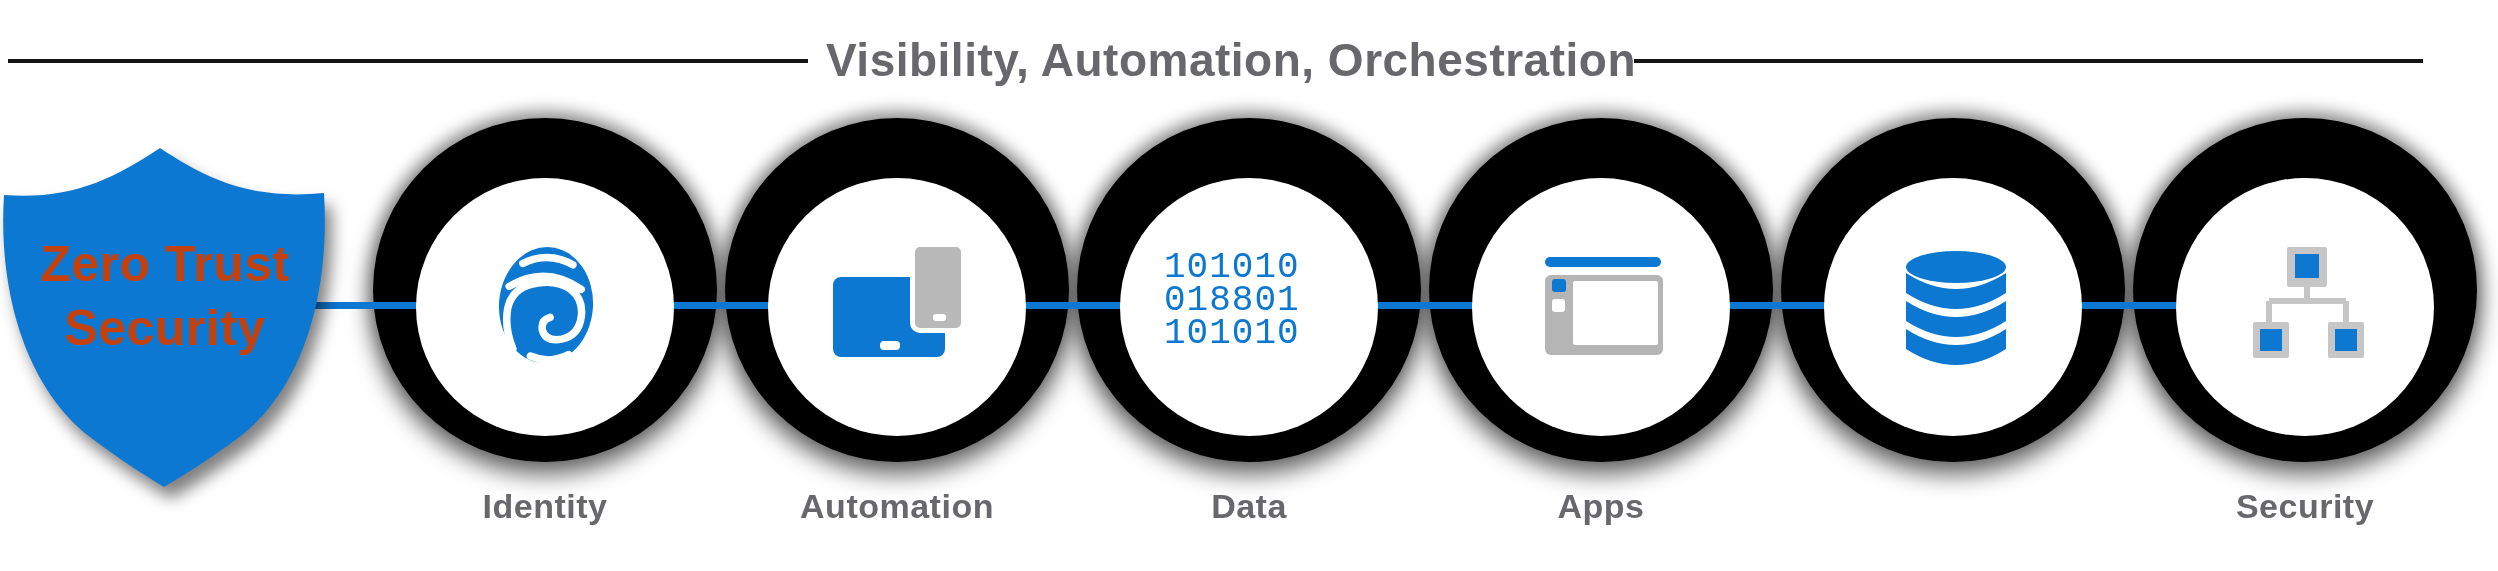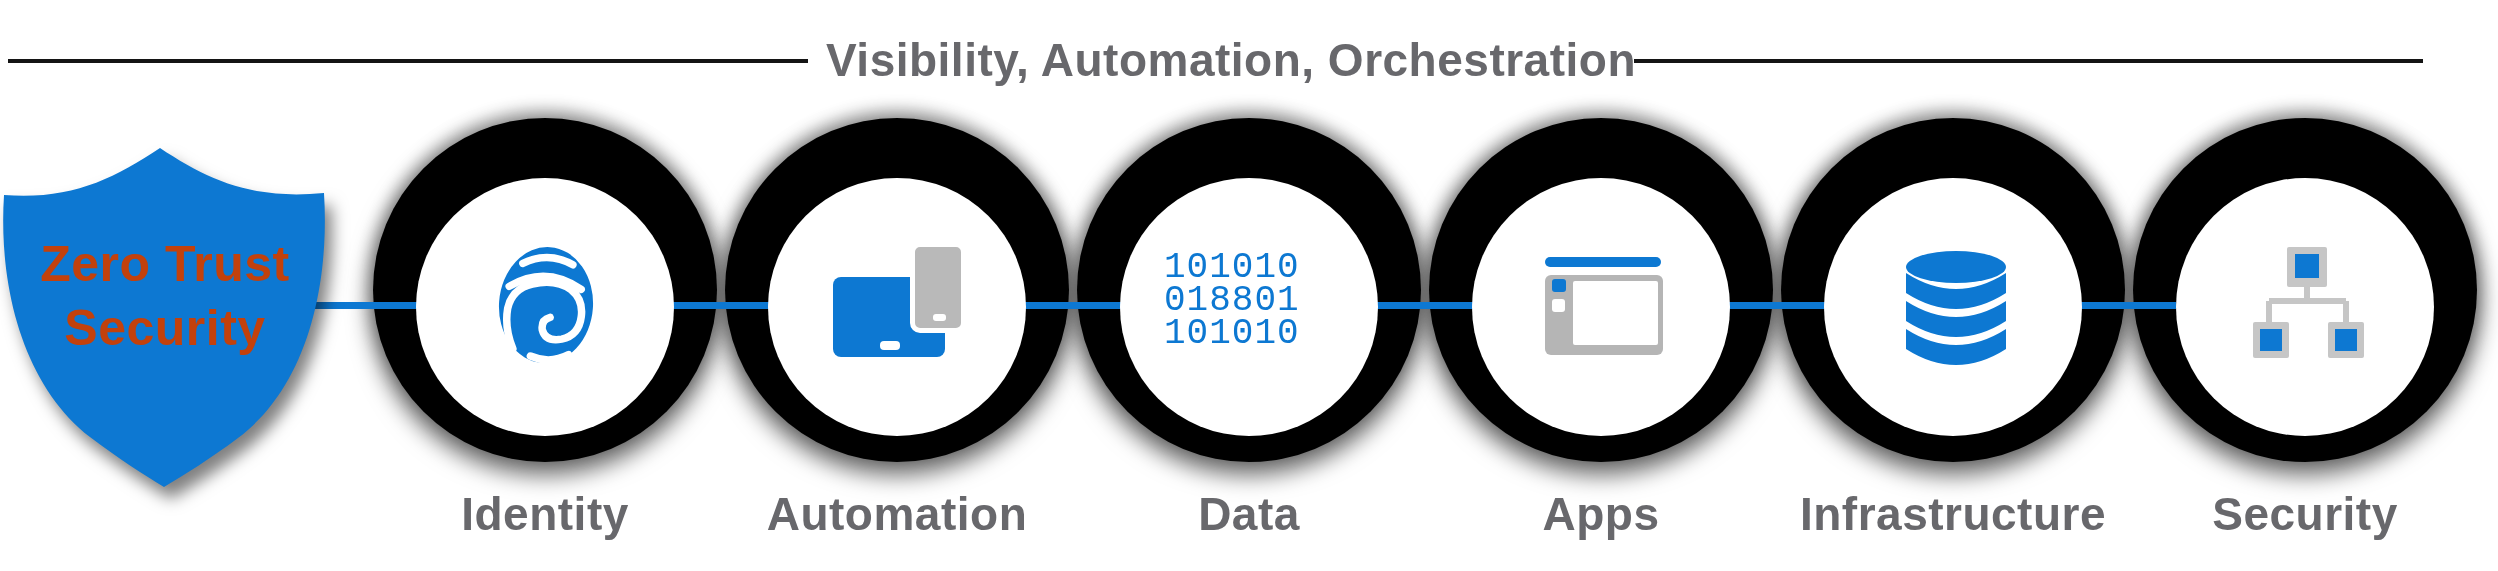--- a/index.html
+++ b/index.html
@@ -24,21 +24,21 @@
     position:absolute;top:118px;left:calc(var(--cx) - 172px);width:344px;height:344px;
     background:#000;border-radius:50%;z-index:2;
     box-shadow:0 10px 22px 4px rgba(0,0,0,.55), 0 -6px 16px 2px rgba(0,0,0,.3);
   }
   .disc{
     position:absolute;top:178px;left:calc(var(--cx) - 129px);width:258px;height:258px;
     background:#fff;border-radius:50%;z-index:4;
   }
   .label{
     position:absolute;top:487px;left:calc(var(--cx) - 176px);width:352px;text-align:center;
-    font-size:46px;font-weight:600;color:#68686c;letter-spacing:.5px;z-index:5;white-space:nowrap;
+    font-size:34px;font-weight:600;color:#68686c;letter-spacing:.5px;z-index:5;white-space:nowrap;
   }
   .icon{position:absolute;z-index:5;}
   
   .shield-svg{position:absolute;left:0;top:140px;z-index:6;filter:drop-shadow(7px 12px 8px rgba(0,0,0,.5));}
   .shield-text{
     position:absolute;left:0;top:232px;width:330px;z-index:7;text-align:center;
     color:#c2410c;font-size:50px;font-weight:700;line-height:64px;letter-spacing:.5px;
   }
   
   .ep{position:absolute;}
@@ -141,21 +141,20 @@
       <rect x="50" y="14" width="24" height="24"></rect>
       <rect x="15" y="89" width="22" height="22"></rect>
       <rect x="90" y="89" width="22" height="22"></rect>
     </g>
   </svg>
 
   <div class="label n1">Identity</div>
   <div class="label n2">Automation</div>
   <div class="label n3">Data</div>
   <div class="label n4">Apps</div>
-  <div class="label n5">Infrastructure</div>
   <div class="label n6">Security</div>
 
   <svg class="shield-svg" width="332" height="356" viewBox="0 0 332 356">
     <path fill="#0d78d2" d="M4,55 C70,60 112,40 160,8 C208,40 252,60 324,53
          C330,150 305,248 238,298 C210,319 184,335 164,347
          C144,335 118,318 90,297 C25,247 -2,150 4,55 Z"></path>
   </svg>
   <div class="shield-text">
     <div>Zero Trust</div>
     <div>Security</div>

